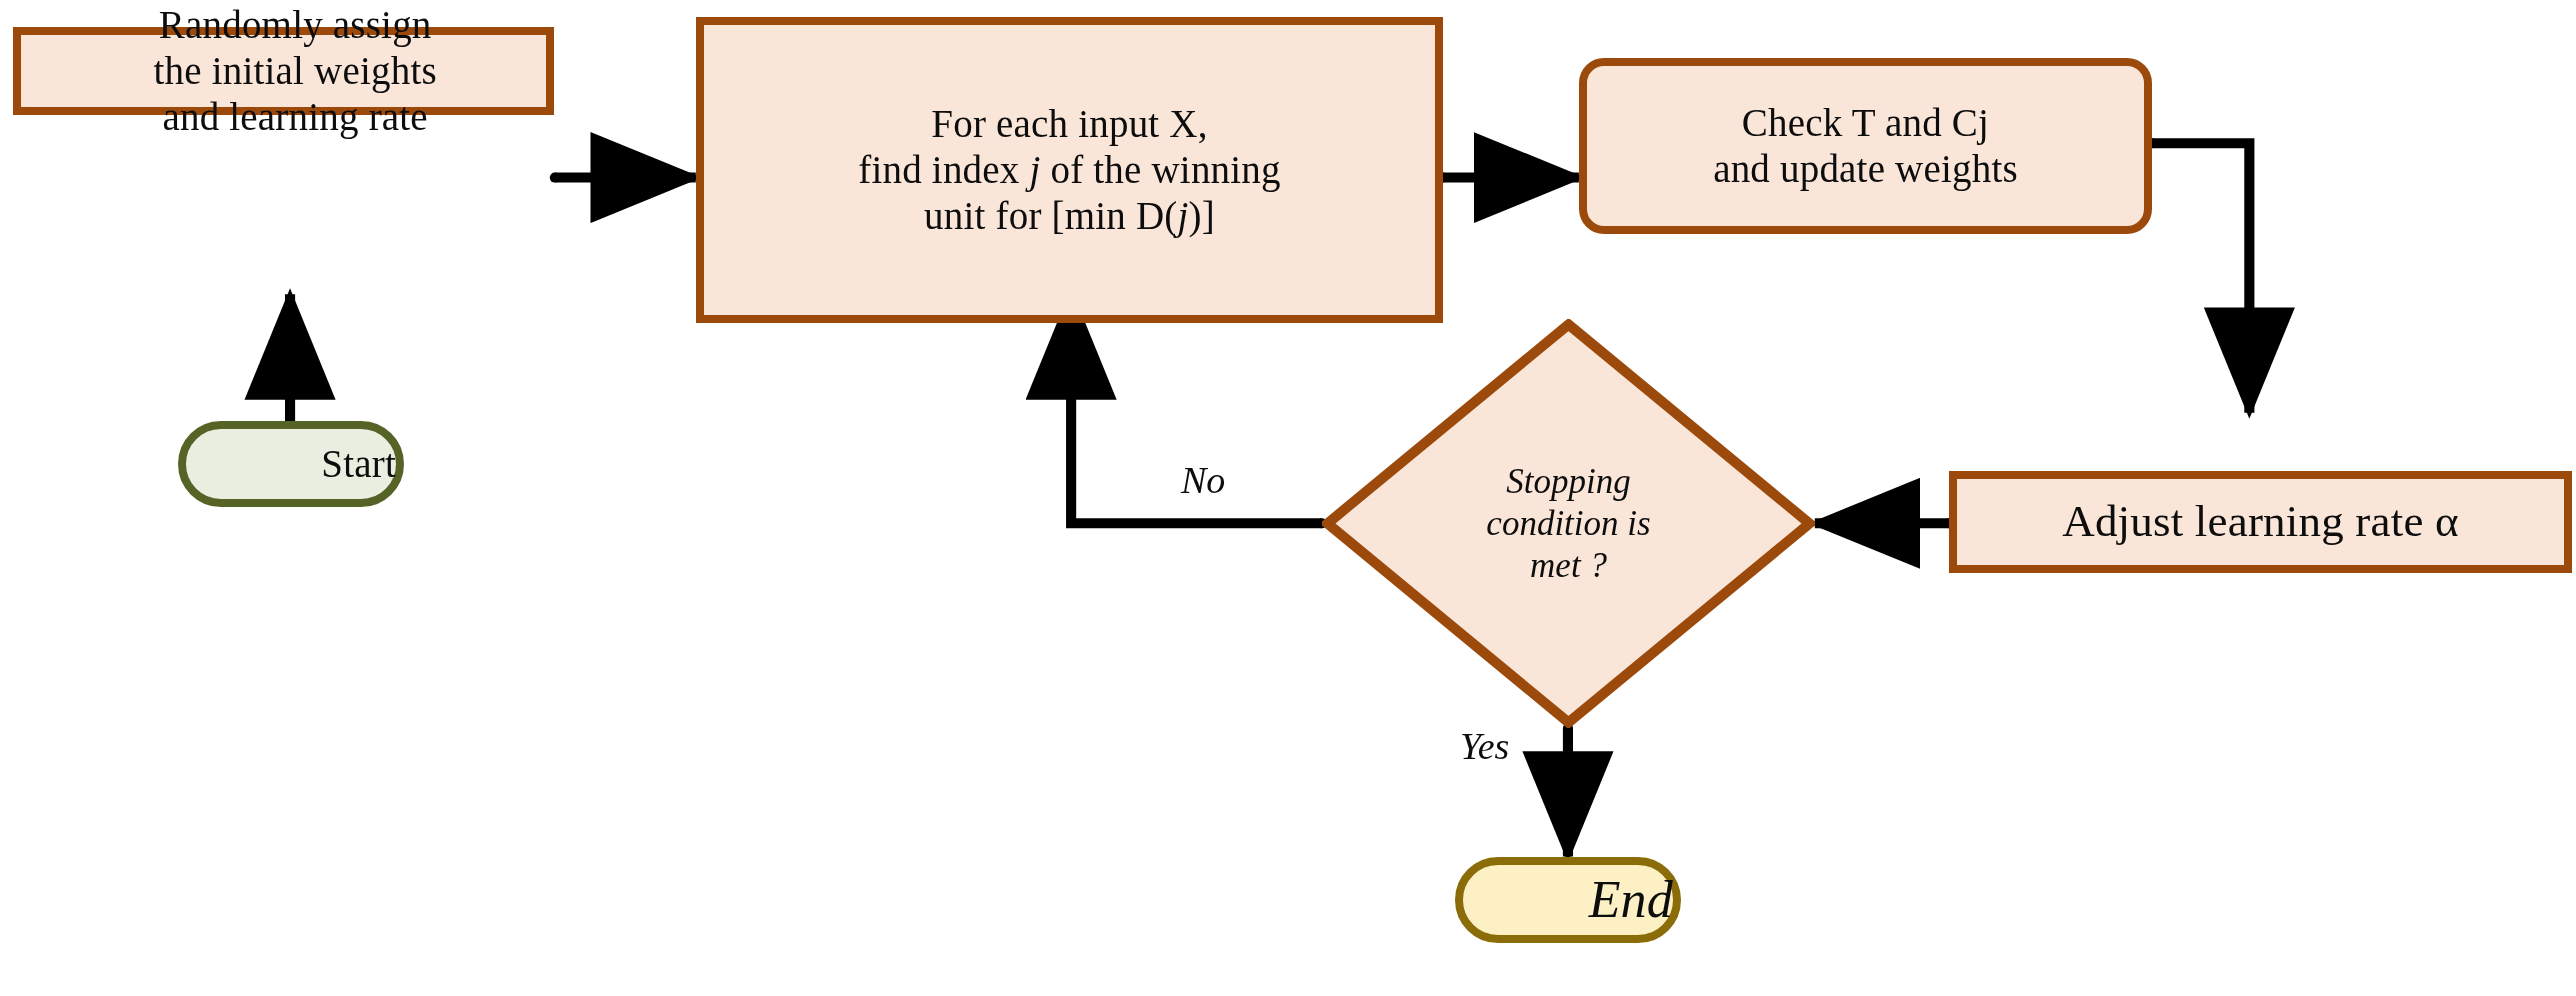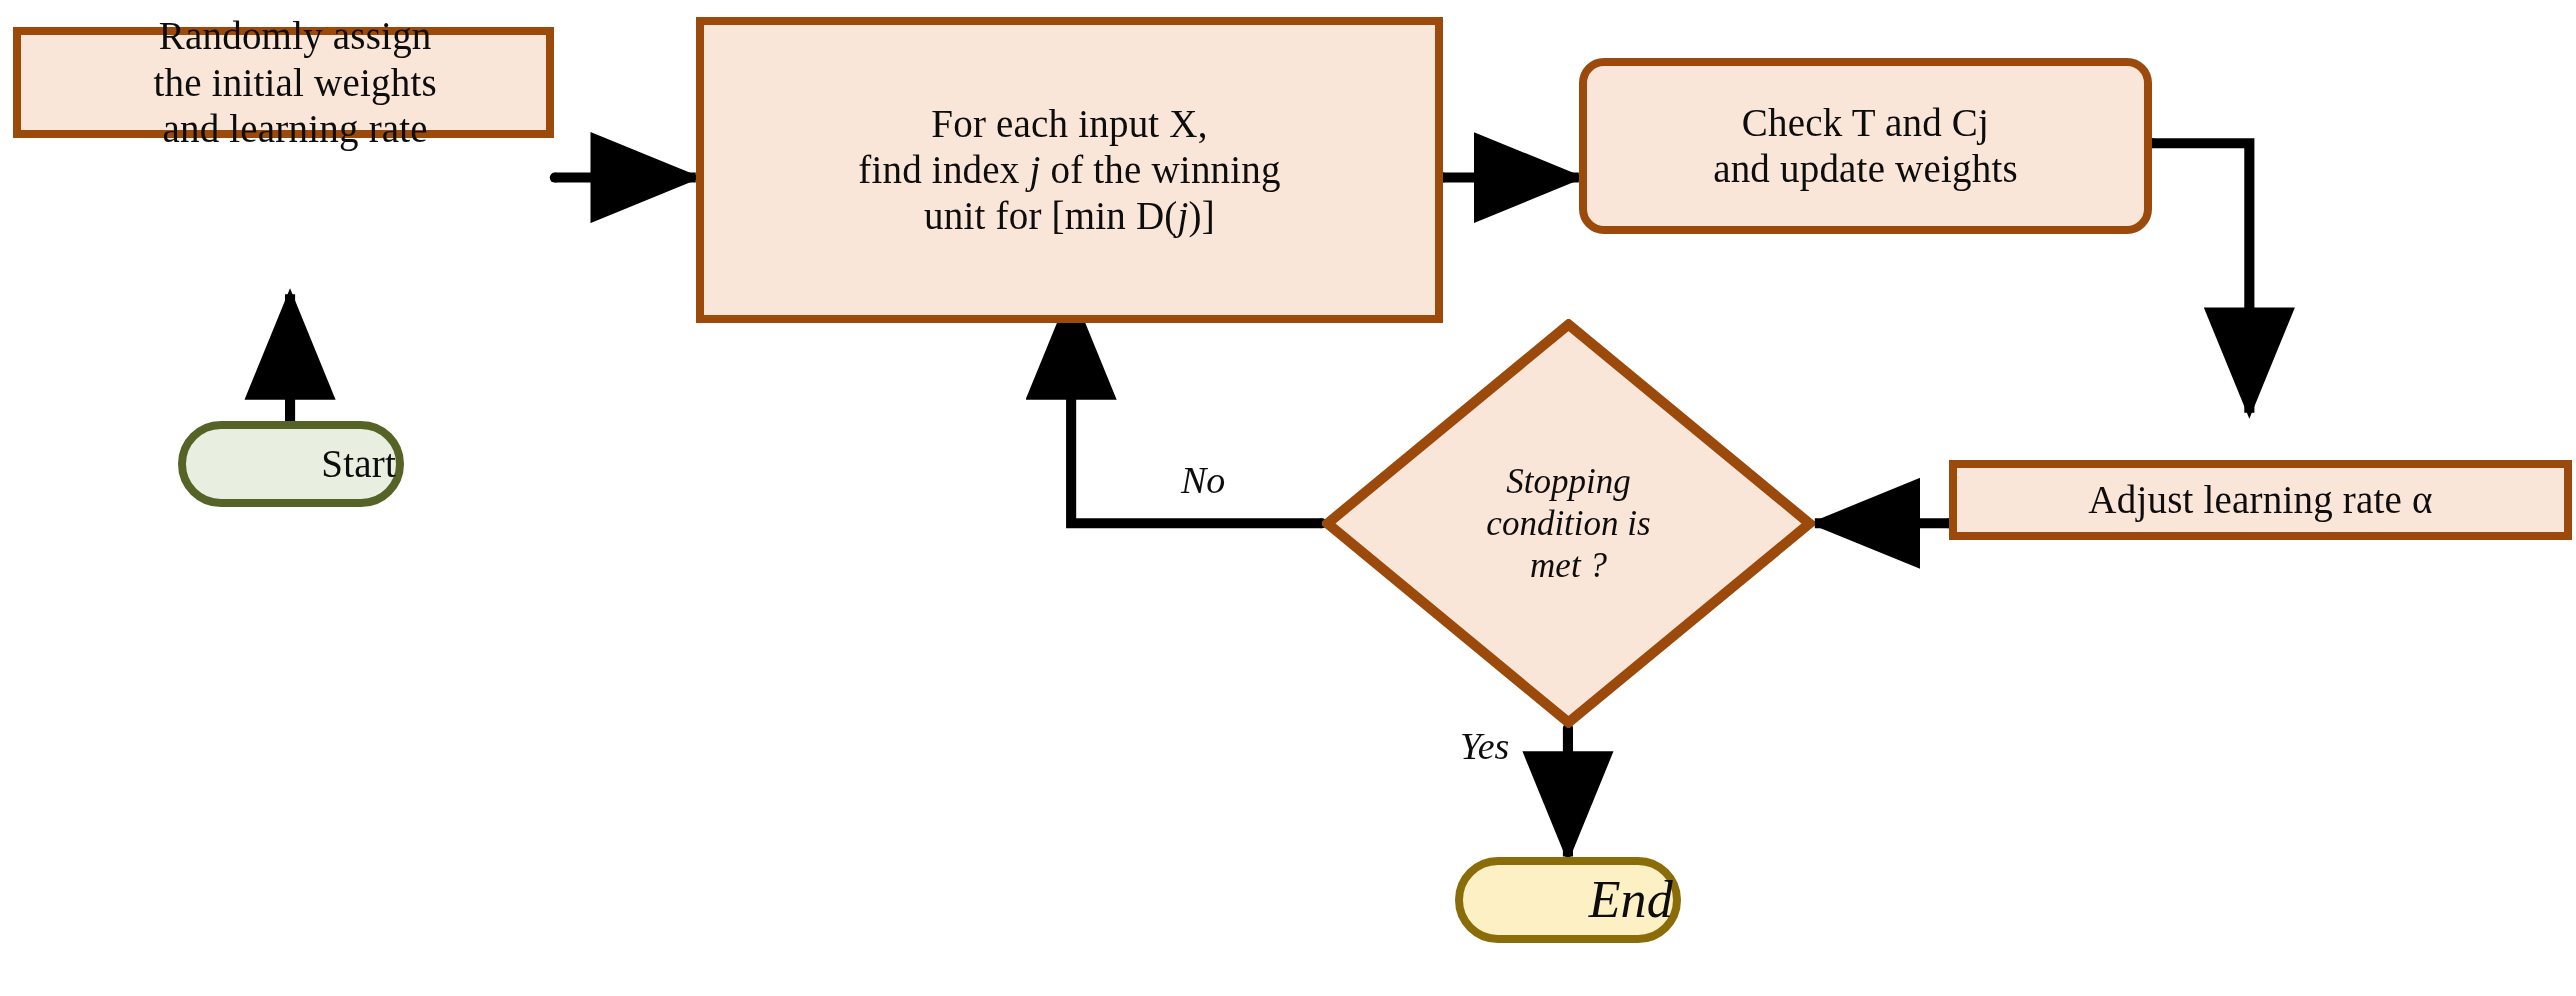--- a/index.html
+++ b/index.html
@@ -137,21 +137,21 @@
     <g>
       <path d="M2013,935 L2013,1100" stroke="#000000" stroke-width="13" fill="none" marker-end="url(#ah)"></path>
       <circle cx="2013" cy="935" r="6.5" fill="#000000"></circle>
     </g>
   </svg>
 
   <div class="edge-label" style="left:1181px; top:458px; font-size:38px;">No</div>
 
   <div class="edge-label" style="left:1460px; top:724px; font-size:38px;">Yes</div>
 
-  <div class="node process" style="left:13.2px; top:27px; width:541px; height:111px; font-size:39px;padding-left:23px;">
+  <div class="node process" style="left:13.2px; top:27px; width:541px; height:88px; font-size:39px;padding-left:23px;">
     <div>
       <div>Randomly assign</div>
       <div>the initial weights</div>
       <div>and learning rate</div>
     </div>
   </div>
 
   <div class="node process" style="left:696px; top:17px; width:747px; height:306px; font-size:39px;">
     <div>
       <div>For each input X,</div>
@@ -164,21 +164,21 @@
     </div>
   </div>
 
   <div class="node process" style="left:1579px; top:58px; width:573px; height:176px; font-size:39px;border-radius:25px;">
     <div>
       <div>Check T and Cj</div>
       <div>and update weights</div>
     </div>
   </div>
 
-  <div class="node process" style="left:1949px; top:460px; width:623px; height:80px; font-size:39px;">
+  <div class="node process" style="left:1949px; top:471px; width:623px; height:102px; font-size:45px;">
     <div>Adjust learning rate α</div>
   </div>
 
   <div class="decision" style="left:1322px; top:319px; width:493px; height:409px;">
     <svg width="493" height="409" viewBox="0 0 633 525" style="position:absolute; left:0; top:0;">
       <polygon points="316.5,7 626,262.5 316.5,518 7,262.5" fill="#fae6d9" stroke="#9c4a0c" stroke-width="13" stroke-linejoin="miter"></polygon>
     </svg>
     <div class="dtext" style="font-size:35px;font-style:italic;">
       <div>
         <div>Stopping</div>

